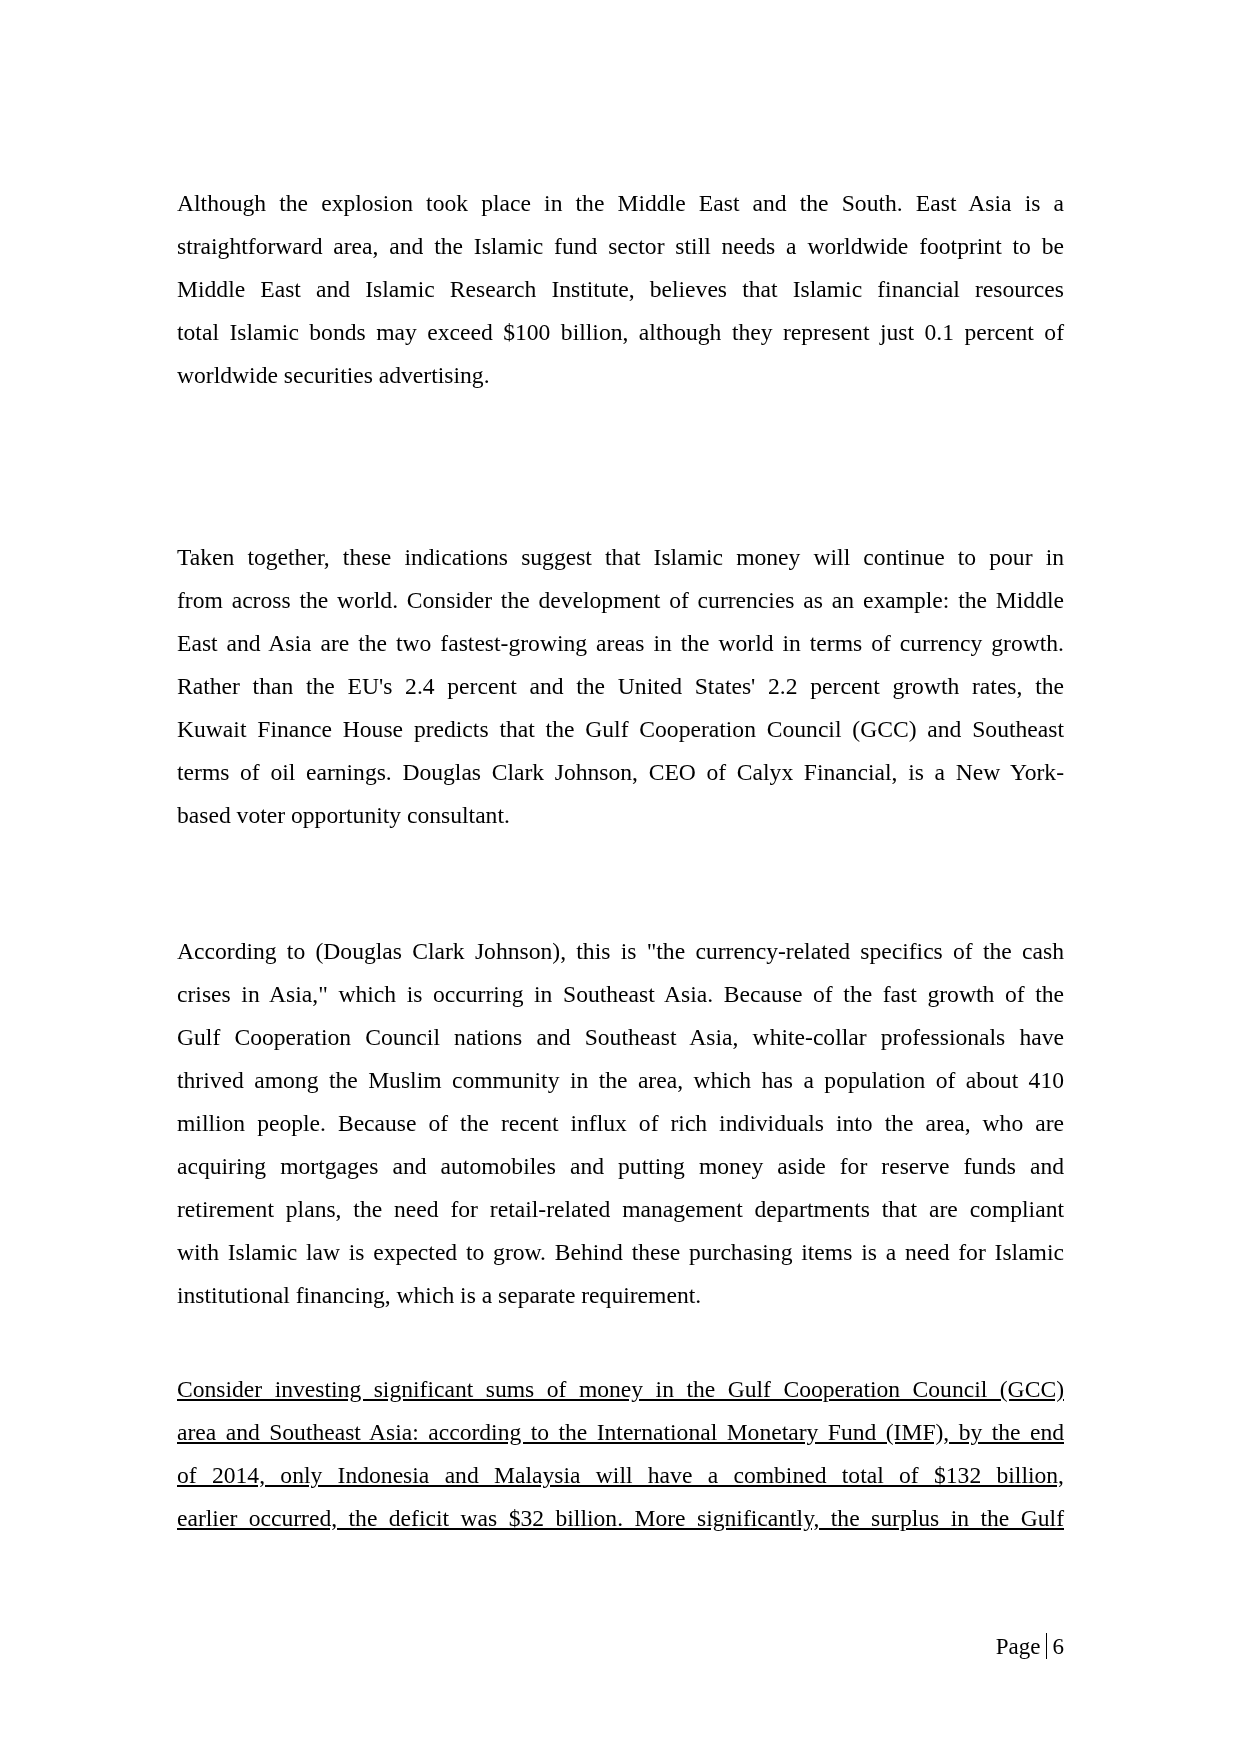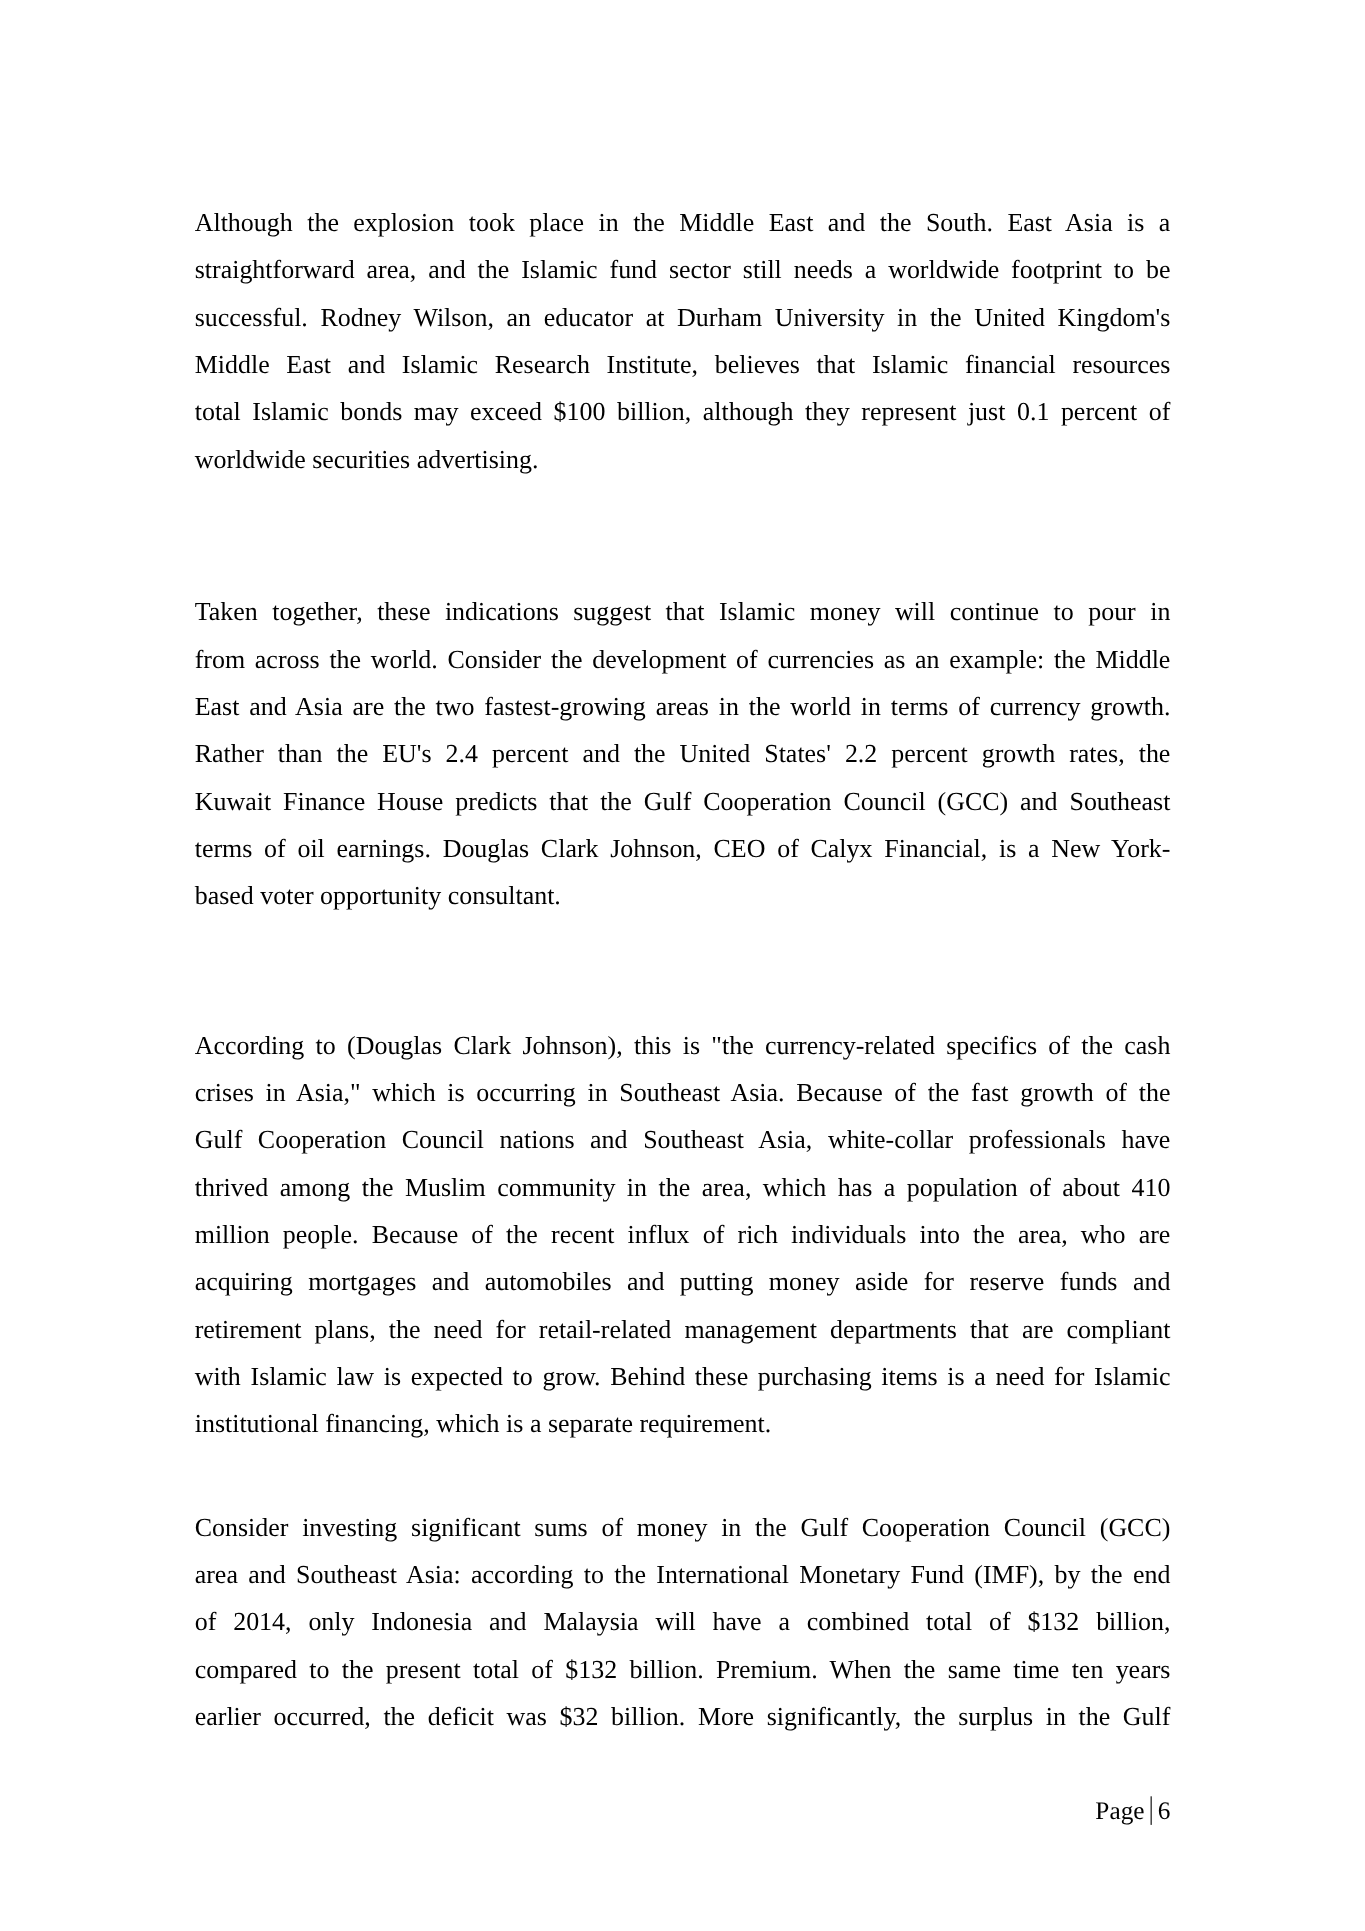--- a/index.html
+++ b/index.html
@@ -68,21 +68,20 @@
   </style>
 </head>
 <body>
 
 <div class="page">
   <div class="body-text">
 
     <div class="paragraph" style="top:170px;">
       <span class="line">Although the explosion took place in the Middle East and the South. East Asia is a</span>
       <span class="line">straightforward area, and the Islamic fund sector still needs a worldwide footprint to be</span>
-      <span class="line">successful. Rodney Wilson, an educator at Durham University in the United Kingdom's</span>
       <span class="line">Middle East and Islamic Research Institute, believes that Islamic financial resources</span>
       <span class="line">total Islamic bonds may exceed $100 billion, although they represent just 0.1 percent of</span>
       <span class="line last">worldwide securities advertising.</span>
     </div>
 
     <div class="paragraph" style="top:524px;">
       <span class="line">Taken together, these indications suggest that Islamic money will continue to pour in</span>
       <span class="line">from across the world. Consider the development of currencies as an example: the Middle</span>
       <span class="line">East and Asia are the two fastest-growing areas in the world in terms of currency growth.</span>
       <span class="line">Rather than the EU's 2.4 percent and the United States' 2.2 percent growth rates, the</span>
@@ -96,25 +95,24 @@
       <span class="line">crises in Asia," which is occurring in Southeast Asia. Because of the fast growth of the</span>
       <span class="line">Gulf Cooperation Council nations and Southeast Asia, white-collar professionals have</span>
       <span class="line">thrived among the Muslim community in the area, which has a population of about 410</span>
       <span class="line">million people. Because of the recent influx of rich individuals into the area, who are</span>
       <span class="line">acquiring mortgages and automobiles and putting money aside for reserve funds and</span>
       <span class="line">retirement plans, the need for retail-related management departments that are compliant</span>
       <span class="line">with Islamic law is expected to grow. Behind these purchasing items is a need for Islamic</span>
       <span class="line last">institutional financing, which is a separate requirement.</span>
     </div>
 
-    <div class="paragraph" style="top:1356px;">
+    <div class="paragraph" style="top:1356px;text-decoration:underline;">
       <span class="line">Consider investing significant sums of money in the Gulf Cooperation Council (GCC)</span>
       <span class="line">area and Southeast Asia: according to the International Monetary Fund (IMF), by the end</span>
       <span class="line">of 2014, only Indonesia and Malaysia will have a combined total of $132 billion,</span>
-      <span class="line">compared to the present total of $132 billion. Premium. When the same time ten years</span>
       <span class="line">earlier occurred, the deficit was $32 billion. More significantly, the surplus in the Gulf</span>
     </div>
 
   </div>
 
   <div class="page-footer">
     <span>Page</span><span class="sep"></span><span>6</span>
   </div>
 </div>
 

